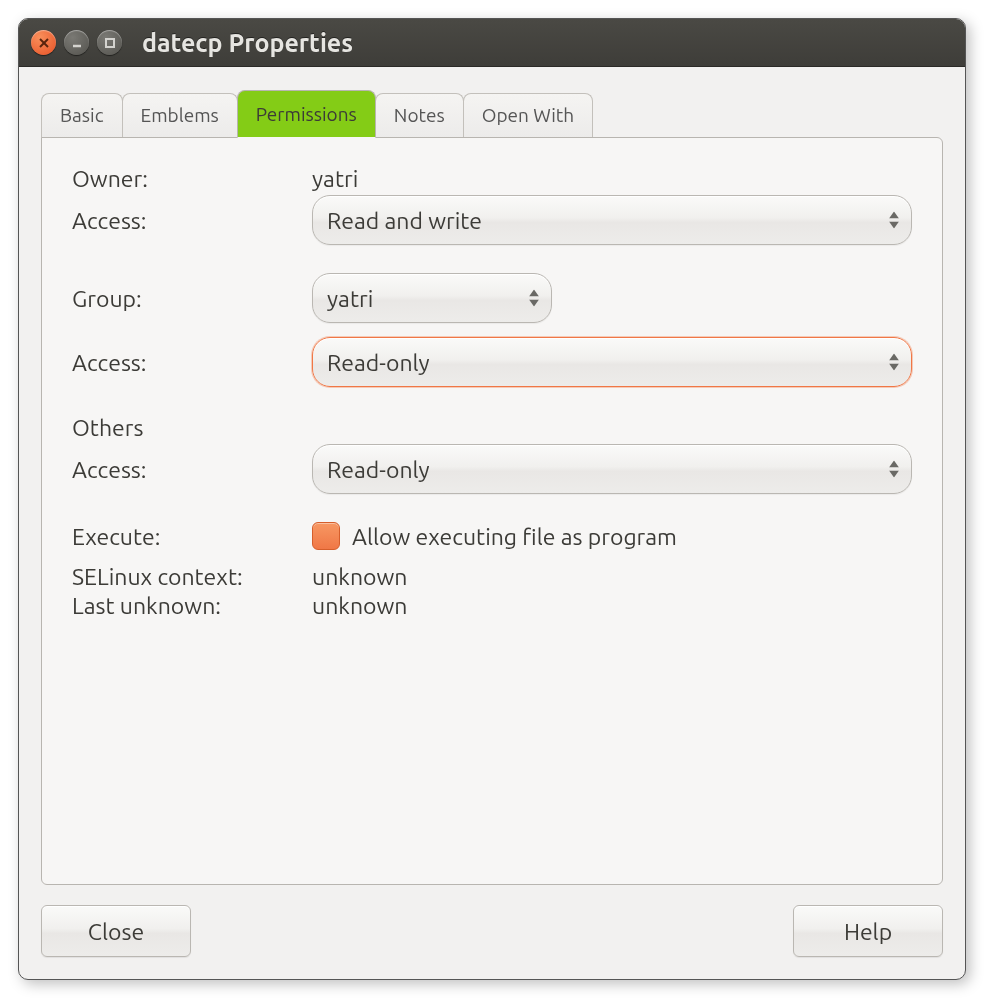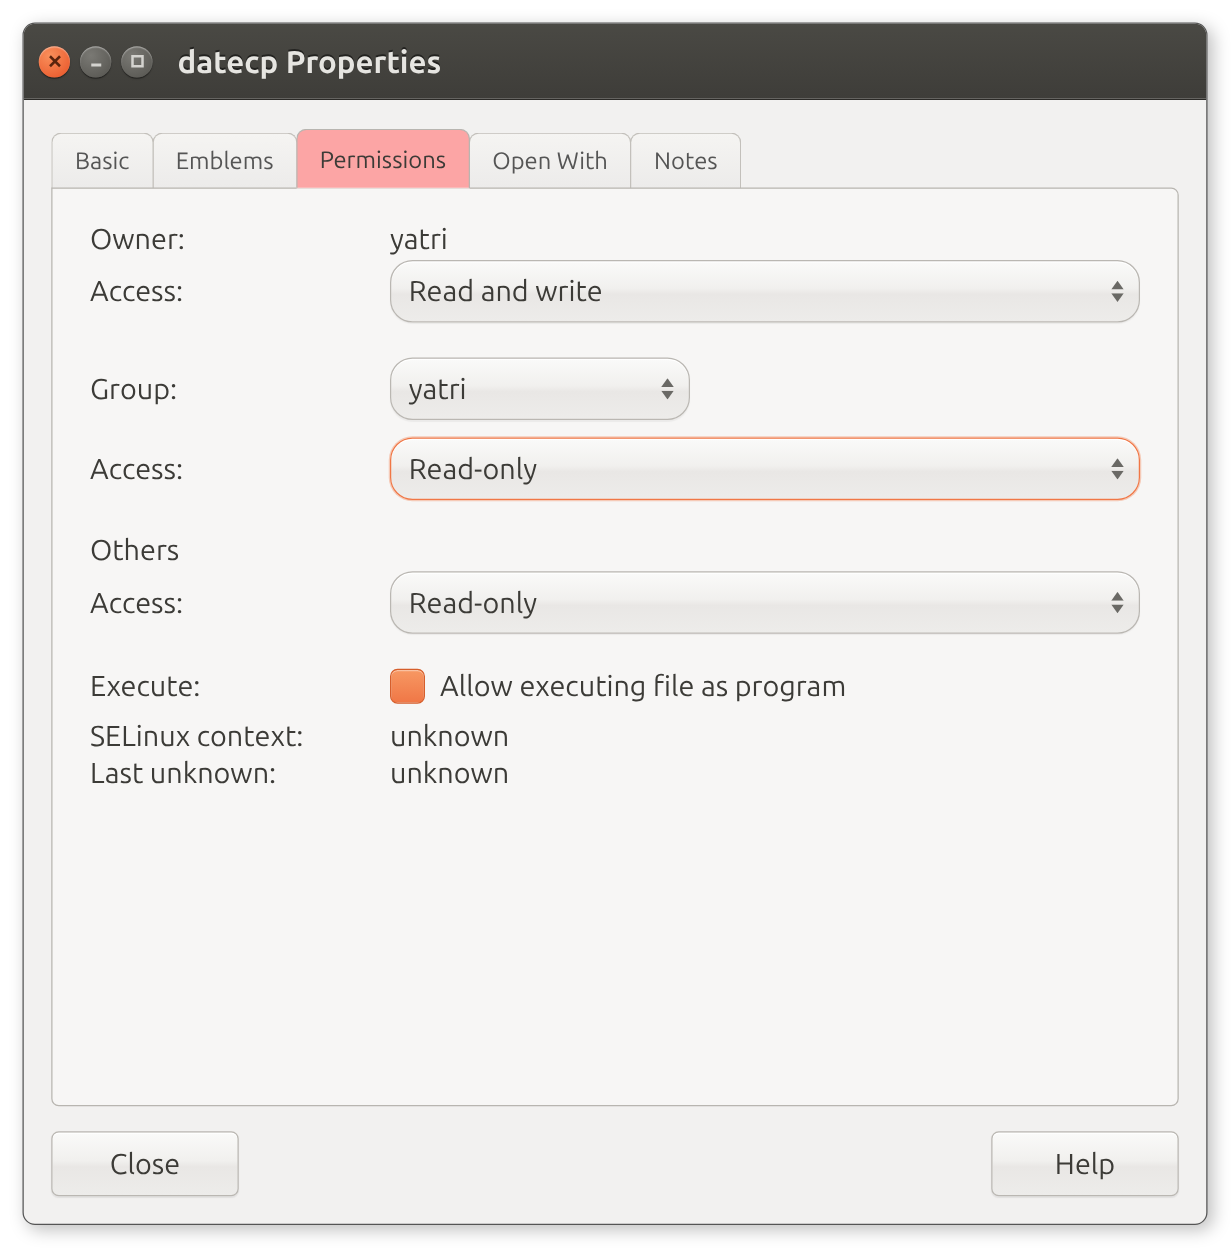--- a/index.html
+++ b/index.html
@@ -21,21 +21,21 @@
     width: 948px;
     height: 962px;
     background: #f2f1f0;
     border: 1px solid #555;
     border-radius: 10px;
     box-shadow: 4px 4px 14px rgba(0,0,0,0.25);
     display: flex;
     flex-direction: column;
   }
   .titlebar {
-    height: 61px;
+    height: 48px;
     background: linear-gradient(to bottom, #4a4944, #3e3d39);
     border-radius: 9px 9px 0 0;
     display: flex;
     align-items: center;
     padding: 16px 12px;
     border-bottom: 1px solid #2b2a27;
   }
   .winbtn {
     width: 25px;
     height: 25px;
@@ -78,21 +78,21 @@
     border-bottom: none;
     border-radius: 8px 8px 0 0;
     background: linear-gradient(to bottom, #f5f4f2, #ecebea);
     margin-right: -1px;
     font-size: 19px;
     color: #555;
     position: relative;
     top: 1px;
   }
   .tab.active {
-    background: #fca5a5;
+    background: #84cc16;
     border-color: #b8b5b0;
     border-bottom: 1px solid #f7f6f5;
     z-index: 2;
     color: #3c3b37;
     padding-top: 12px;
   }
 
   .panel {
     flex: 1;
     border: 1px solid #b8b5b0;
@@ -210,22 +210,22 @@
     </div>
     <div class="title">datecp Properties</div>
   </div>
 
   <div class="client">
 
     <div class="tabstrip">
       <div class="tab">Basic</div>
       <div class="tab">Emblems</div>
       <div class="tab active">Permissions</div>
+      <div class="tab">Notes</div>
       <div class="tab">Open With</div>
-      <div class="tab">Notes</div>
     </div>
 
     <div class="panel">
       <div class="grid">
 
         <div class="label">Owner:</div>
         <div class="static">yatri</div>
 
         <div class="label">Access:</div>
         <div class="combo wide">

